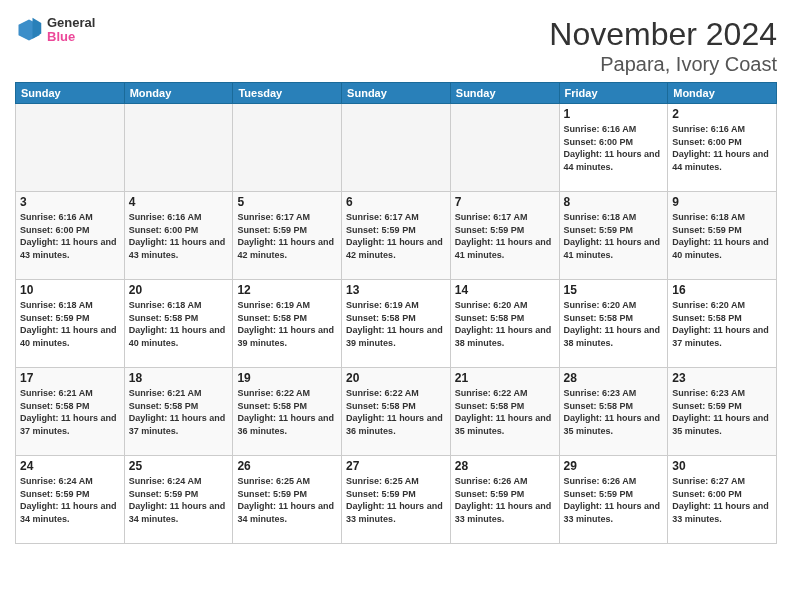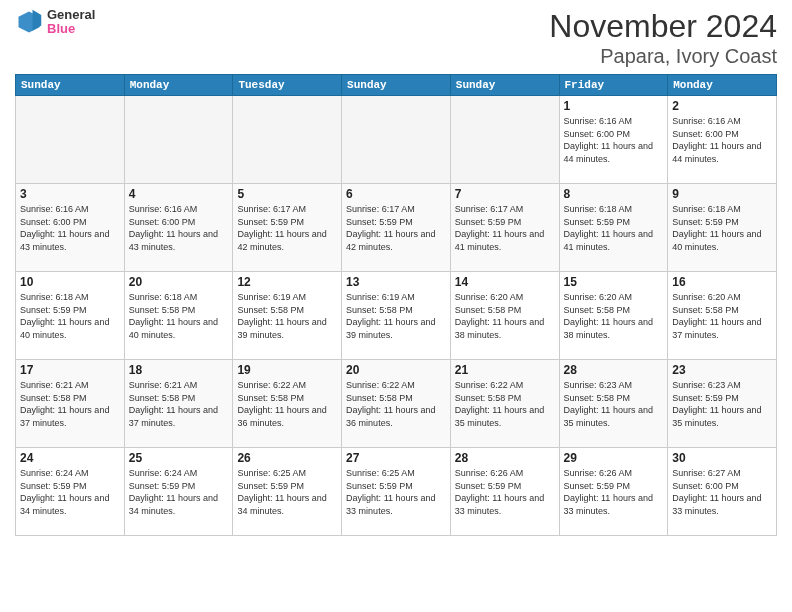--- a/index.html
+++ b/index.html
@@ -6,21 +6,21 @@
     body {
       font-family: Arial, sans-serif;
       background: #fff;
       width: 792px;
       height: 612px;
       overflow: hidden;
     }
     .page {
       width: 792px;
       height: 612px;
-      padding: 8px 15px;
+      padding: 16px 15px;
     }
     .header {
       display: flex;
       justify-content: space-between;
       align-items: flex-start;
       margin-bottom: 6px;
     }
     .logo {
       display: flex;
       align-items: center;
@@ -56,21 +56,20 @@
       border-collapse: collapse;
       table-layout: fixed;
     }
     .calendar th {
       background: #2980b9;
       color: #fff;
       font-size: 11px;
       padding: 4px 5px;
       text-align: left;
       border: 1px solid #1a6a99;
-      font-family: Liberation Mono, monospace;
     }
     .calendar td {
       border: 1px solid #ccc;
       vertical-align: top;
       padding: 3px 4px;
       font-size: 9.5px;
       height: 88px;
       background: #fff;
     }
     .calendar td.empty {
@@ -82,20 +81,21 @@
     .day-num {
       font-size: 12px;
       font-weight: bold;
       color: #222;
       margin-bottom: 2px;
     }
     .day-info {
       font-size: 9px;
       color: #333;
       line-height: 1.4;
+      font-weight: bold;
     }
   </style>
 </head>
 <body>
 
 <div class="page">
   <div class="header">
     <div class="logo">
       <svg class="logo-icon" viewBox="0 0 32 32" width="32" height="32">
         <polygon points="16,4 28,10 28,22 16,28 4,22 4,10" fill="#1a7abf" opacity="0.85"></polygon>

